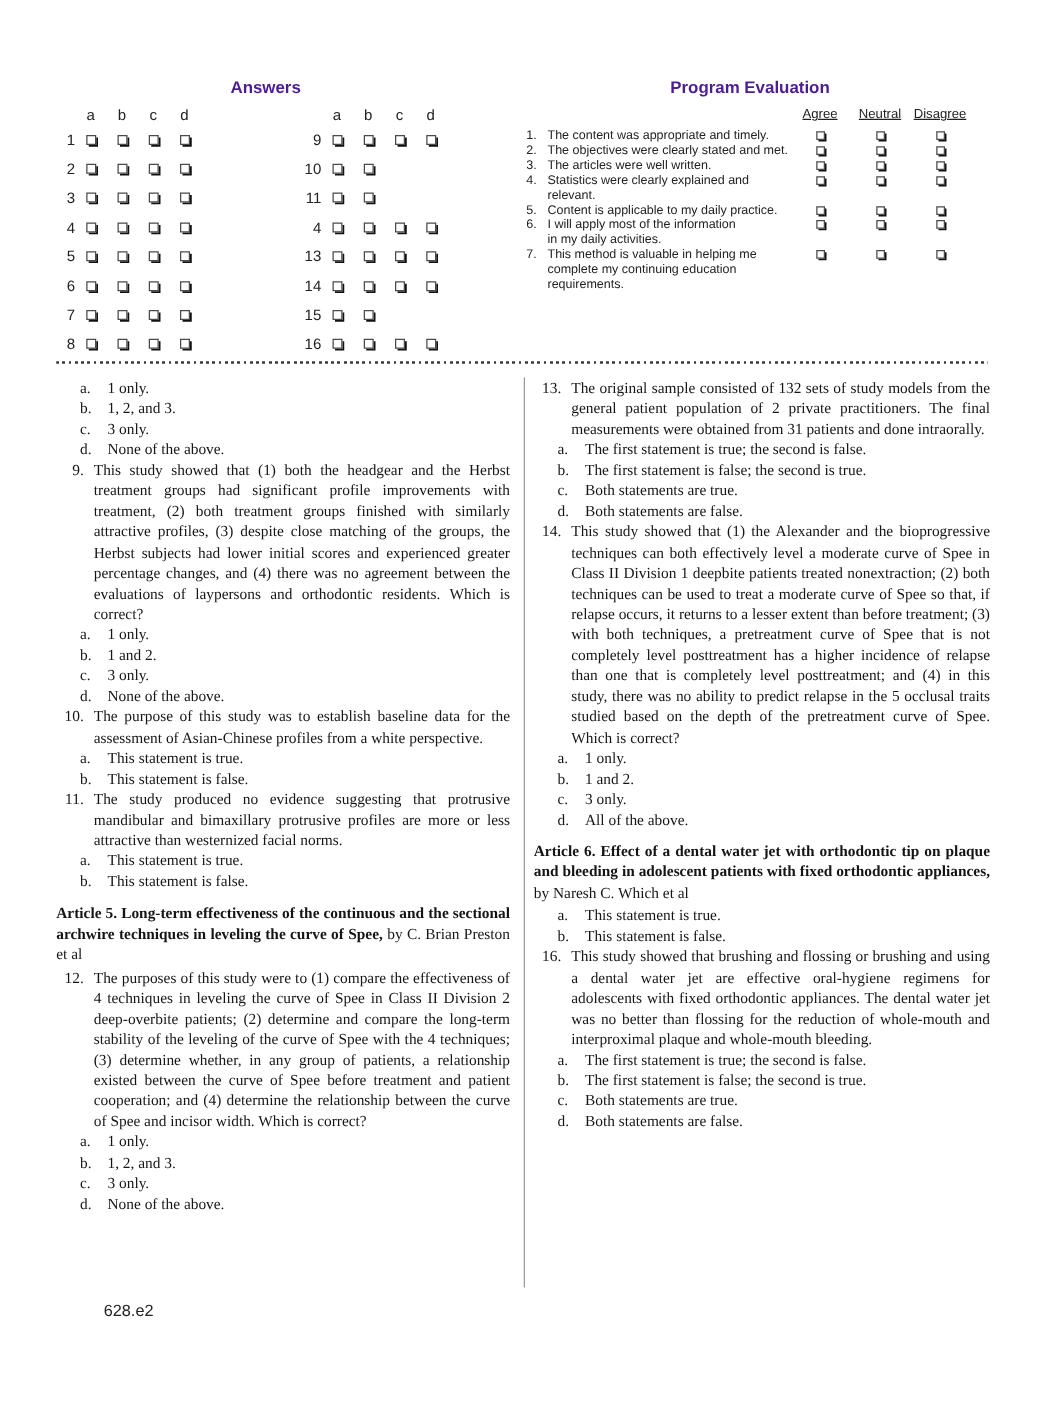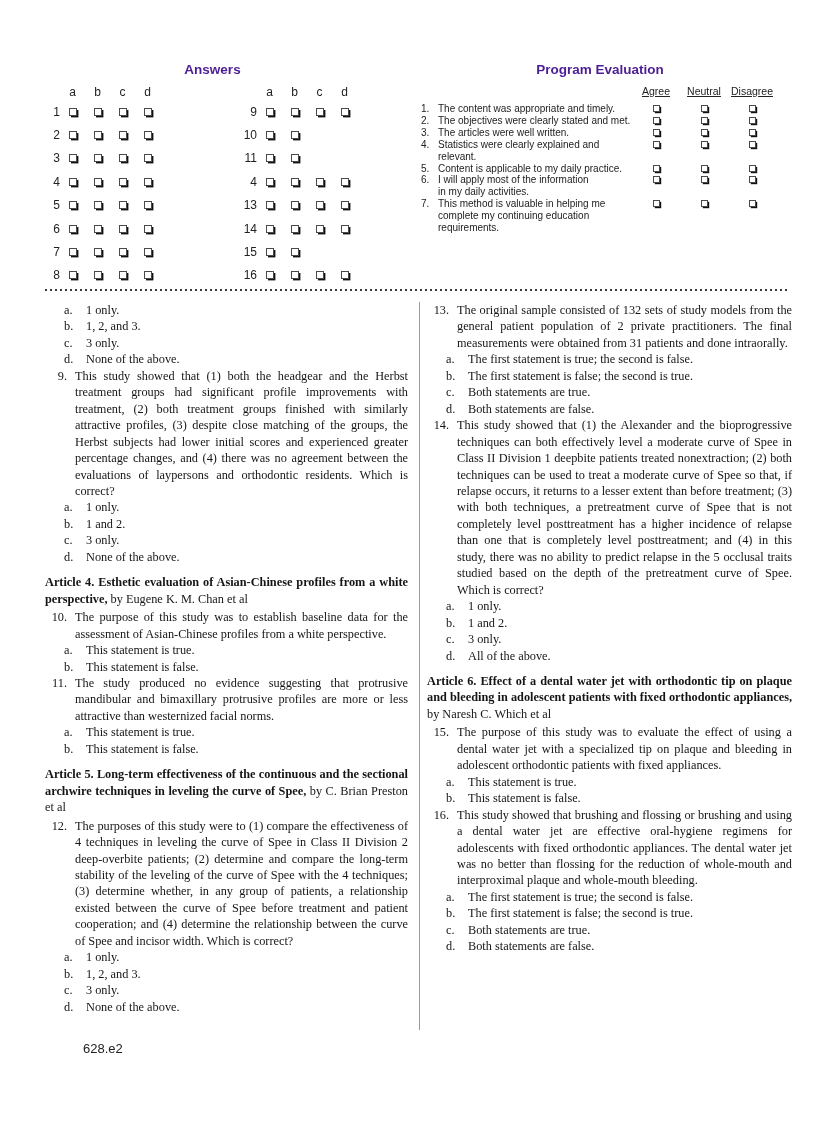--- a/index.html
+++ b/index.html
@@ -436,21 +436,20 @@
         </div>
         <div class="opt-row">
           <span class="opt-letter">c.</span>
           <span class="opt-text">3 only.</span>
         </div>
         <div class="opt-row">
           <span class="opt-letter">d.</span>
           <span class="opt-text">None of the above.</span>
         </div>
       </div>
-      <div class="article-heading"><b>Article 4. Esthetic evaluation of Asian-Chinese profiles from a white perspective,</b><span> by Eugene K. M. Chan et al</span></div>
       <div class="q-row">
         <span class="q-num">10.</span>
         <span class="q-body">The purpose of this study was to establish baseline data for the assessment of Asian-Chinese profiles from a white perspective.</span>
       </div>
       <div class="opts">
         <div class="opt-row">
           <span class="opt-letter">a.</span>
           <span class="opt-text">This statement is true.</span>
         </div>
         <div class="opt-row">
@@ -536,24 +535,20 @@
         <div class="opt-row">
           <span class="opt-letter">c.</span>
           <span class="opt-text">3 only.</span>
         </div>
         <div class="opt-row">
           <span class="opt-letter">d.</span>
           <span class="opt-text">All of the above.</span>
         </div>
       </div>
       <div class="article-heading"><b>Article 6. Effect of a dental water jet with orthodontic tip on plaque and bleeding in adolescent patients with fixed orthodontic appliances,</b><span> by Naresh C. Which et al</span></div>
-      <div class="q-row">
-        <span class="q-num">15.</span>
-        <span class="q-body">The purpose of this study was to evaluate the effect of using a dental water jet with a specialized tip on plaque and bleeding in adolescent orthodontic patients with fixed appliances.</span>
-      </div>
       <div class="opts">
         <div class="opt-row">
           <span class="opt-letter">a.</span>
           <span class="opt-text">This statement is true.</span>
         </div>
         <div class="opt-row">
           <span class="opt-letter">b.</span>
           <span class="opt-text">This statement is false.</span>
         </div>
       </div>

